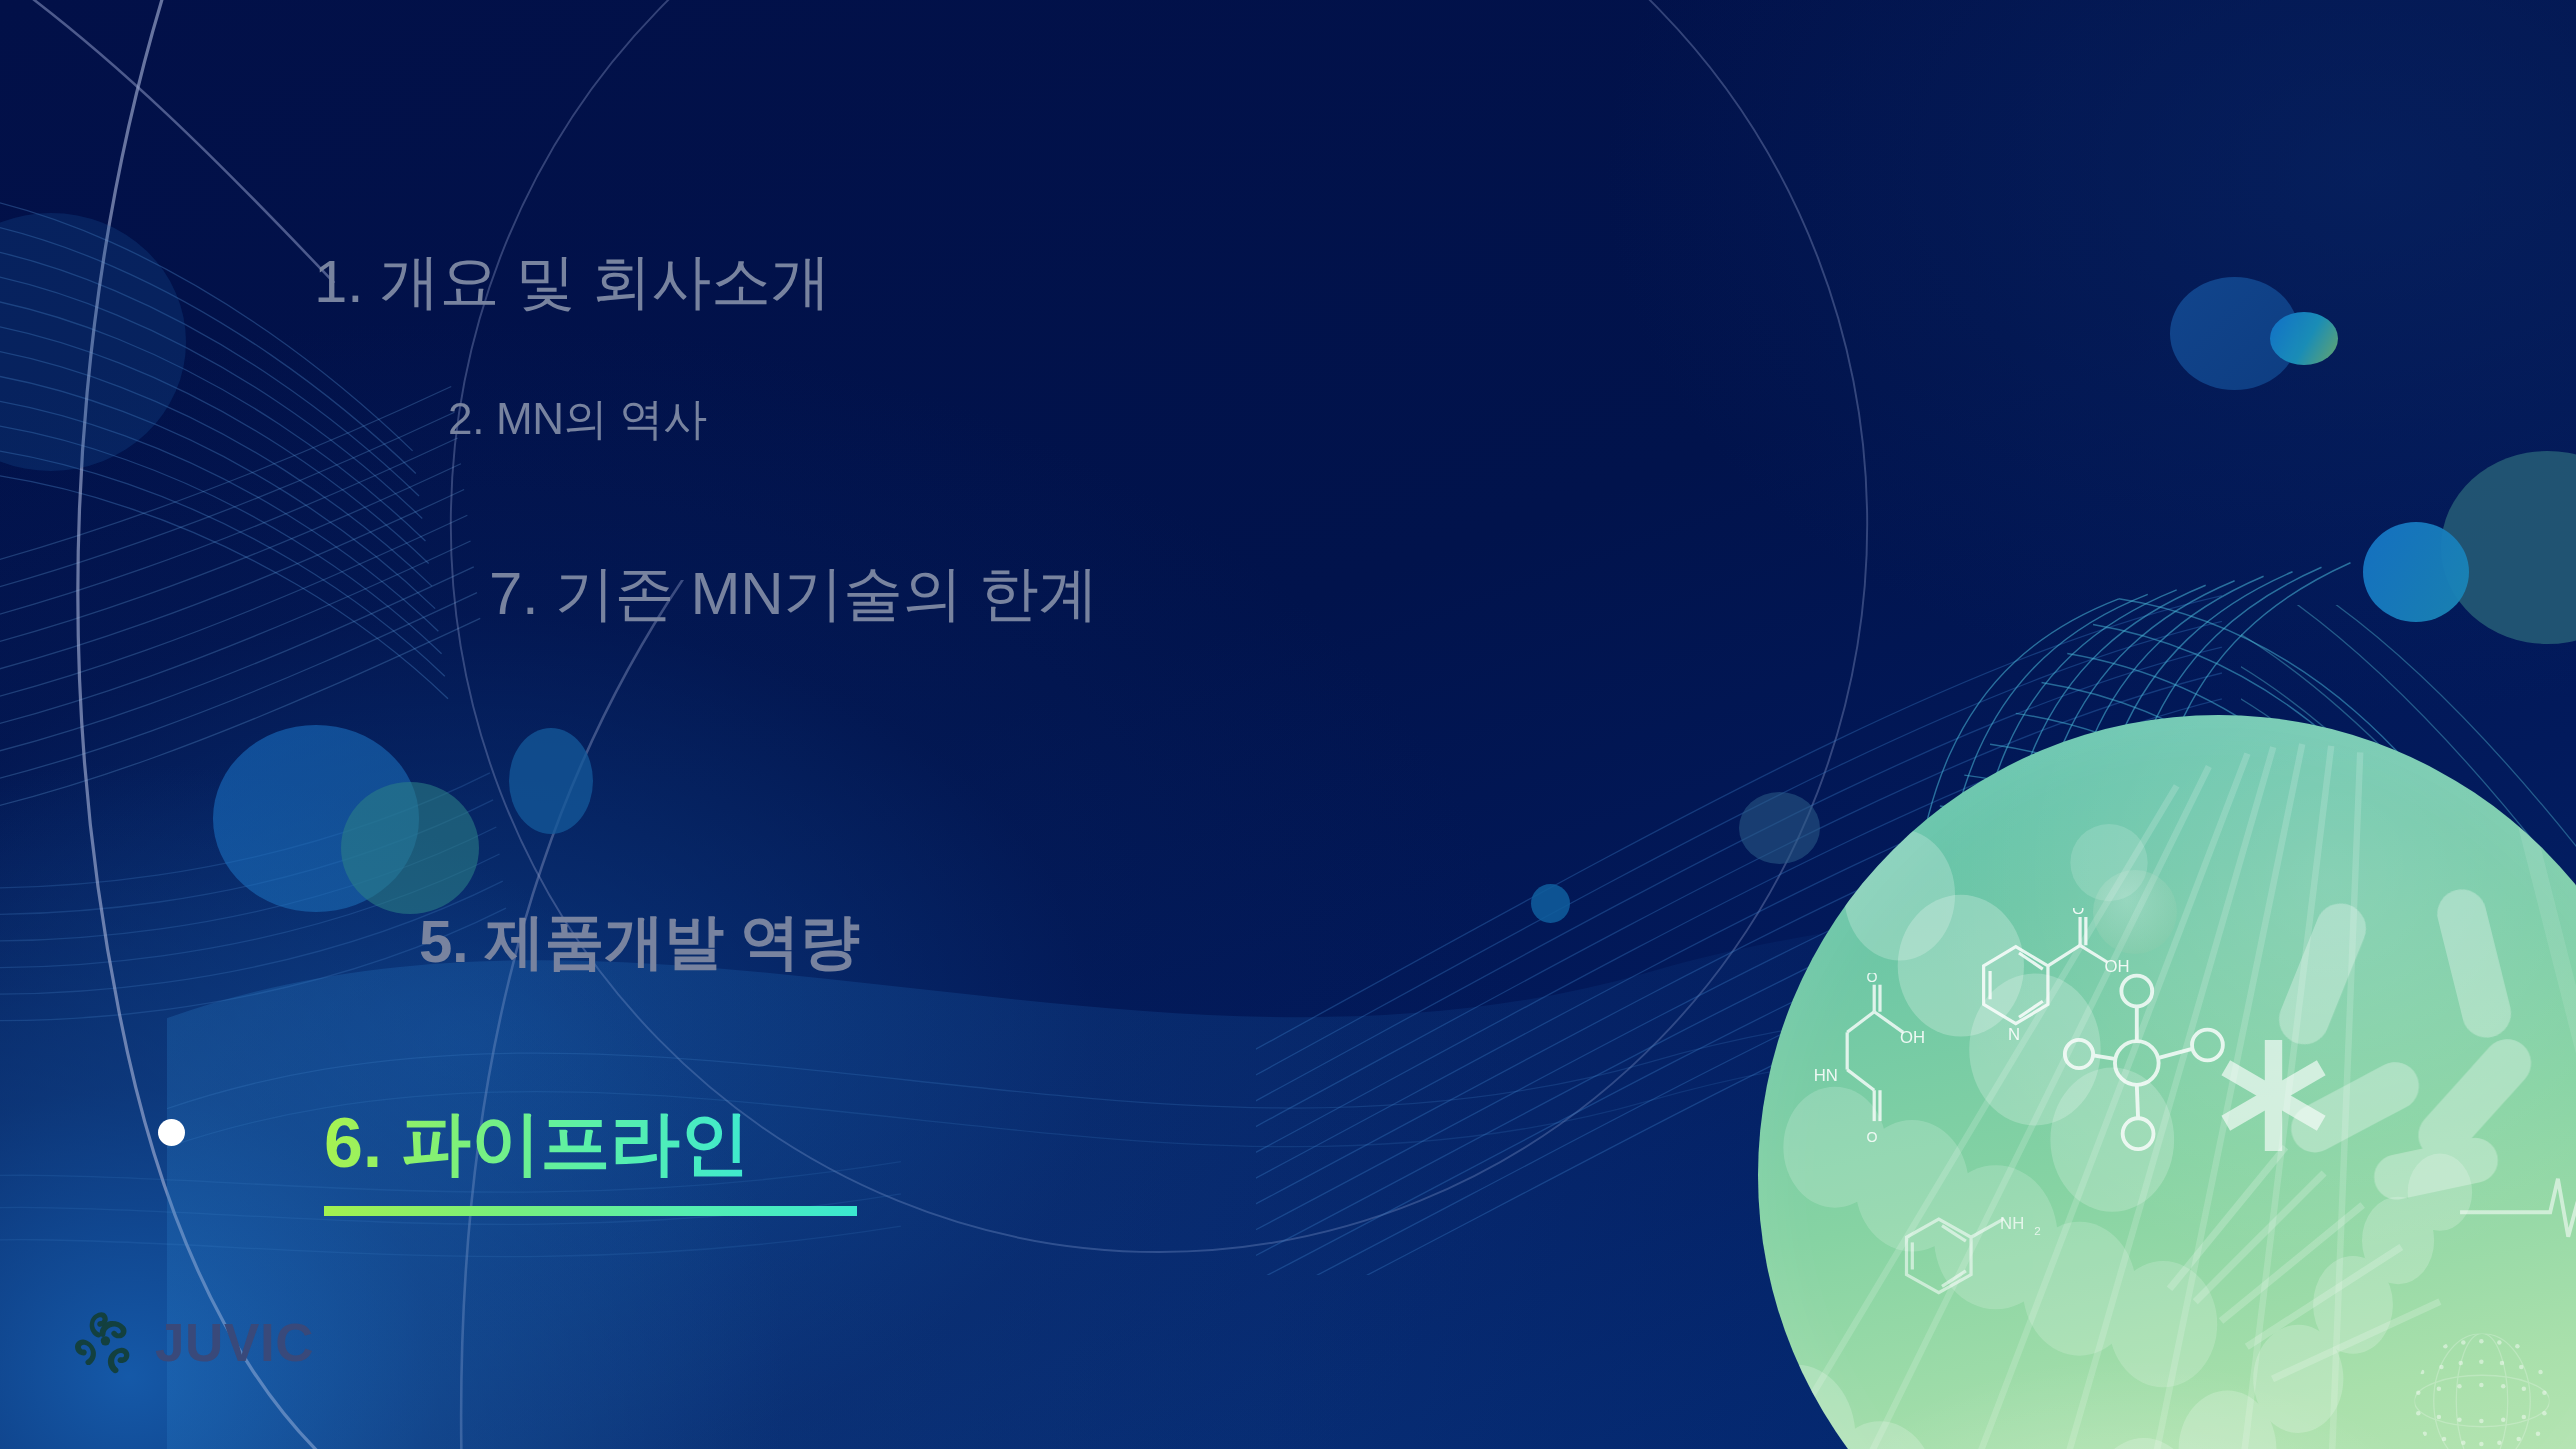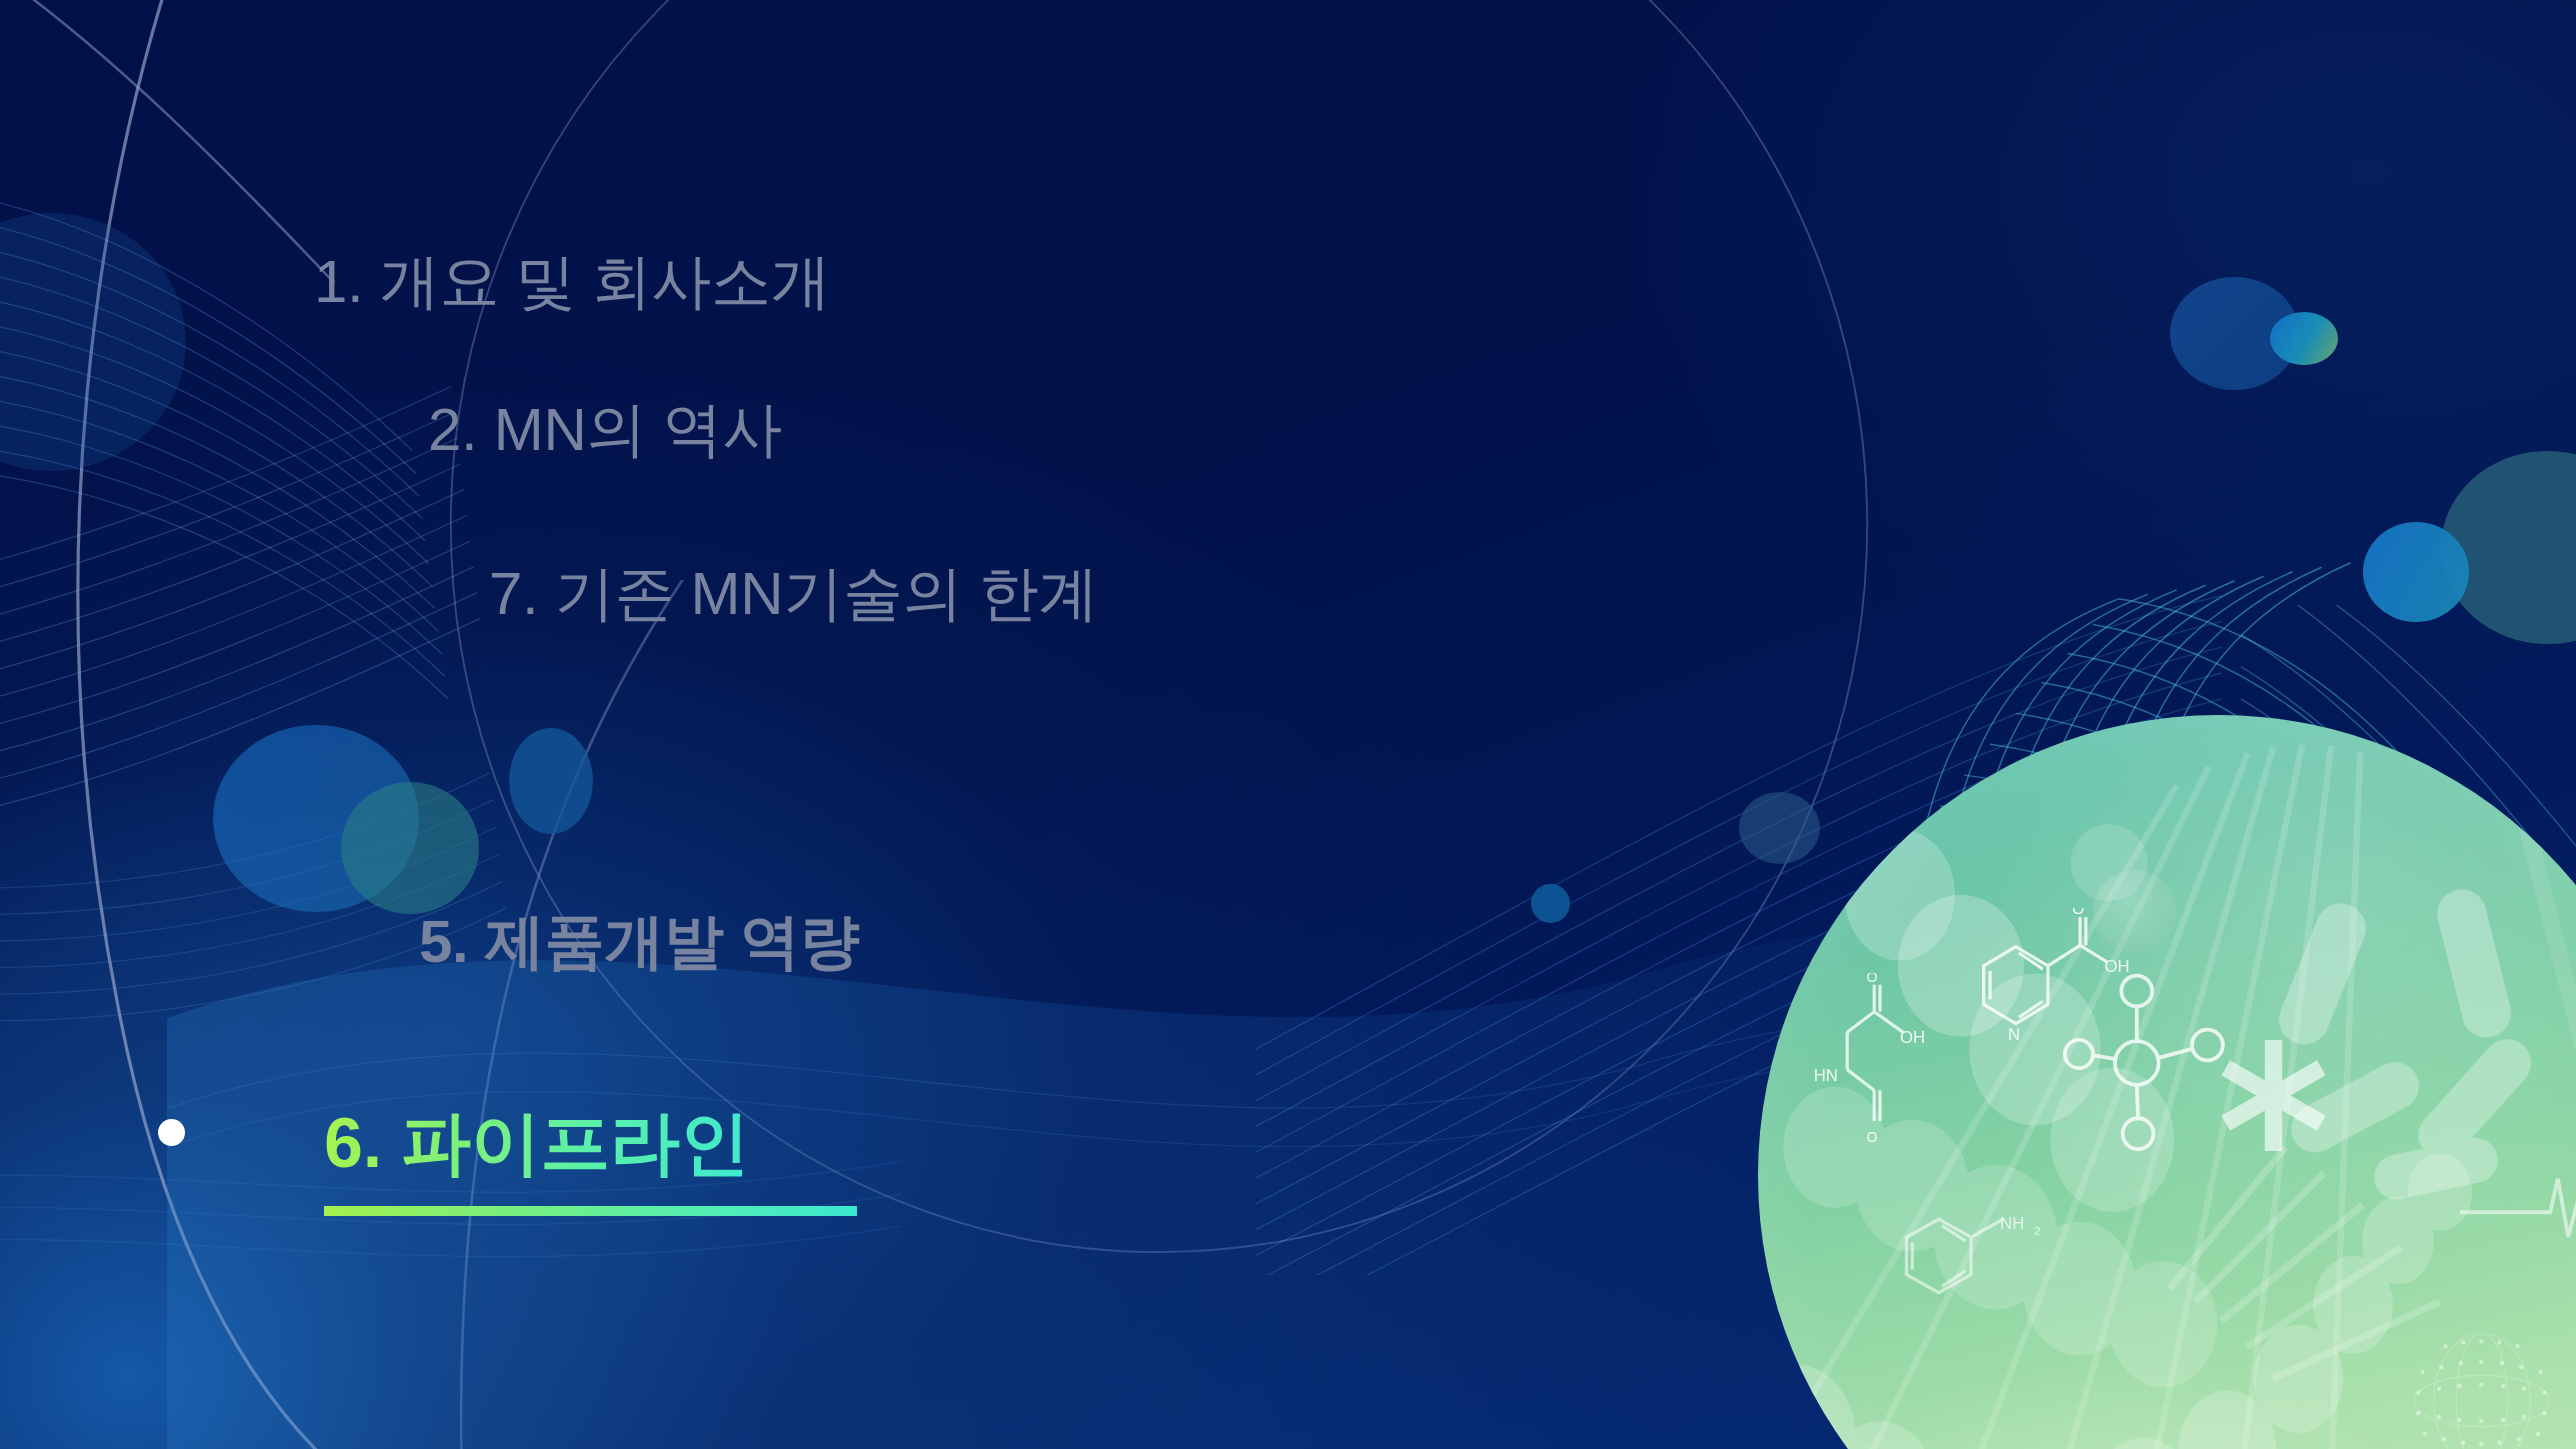--- a/index.html
+++ b/index.html
@@ -519,27 +519,39 @@
                 background:radial-gradient(circle at 40% 35%, rgba(255,255,255,0.22), rgba(120,190,150,0.25));"></div>
 
   </div>
 
   <div id="dot-marker"></div>
 
   <div id="toc">
 
     <div class="toc-item" style="left:314px; top:242px; font-size:60px;">1. 개요 및 회사소개</div>
 
-    <div class="toc-item" style="left:428px; top:390px; font-size:60px;">2. MN의 역사</div>
+    <div class="toc-item" style="left:448px; top:390px; font-size:44px;">2. MN의 역사</div>
 
     <div class="toc-item" style="left:489px; top:554px; font-size:60px;">7. 기존 MN기술의 한계</div>
 
 
     <div class="toc-item" style="left:419px; top:902px; font-size:60px;font-weight:bold;">5. 제품개발 역량</div>
 
     <div class="toc-item active" style="left:324px; top:1077px; font-size:70px;margin-top:20px;">6. 파이프라인</div>
 
     <div id="active-underline"></div>
   </div>
 
+  <div id="logo">
+    <svg id="logo-mark" viewBox="0 0 120 120">
+      <g fill="#13403f">
+        <path d="M47,10 c9,-4 17,3 16,12 c-1,7 -6,11 -13,12 c-3,0 -5,-2 -5,-5 c0,-3 3,-5 6,-5 c2,0 3,-1 3,-3 c0,-3 -3,-4 -6,-3 c-6,2 -9,8 -8,15 c1,5 4,9 9,11 c3,1 4,4 2,6 c-2,3 -5,3 -8,1 c-9,-5 -13,-16 -10,-26 C35,17 40,13 47,10 Z"></path>
+        <path d="M92,33 c6,7 3,17 -5,20 c-7,2 -13,0 -17,-5 c-2,-2 -1,-6 2,-7 c2,-1 5,0 6,2 c1,2 3,3 5,2 c3,-1 3,-4 1,-7 c-4,-5 -10,-6 -17,-3 c-5,2 -8,7 -8,12 c0,3 -3,5 -6,4 c-3,-1 -4,-4 -4,-7 c1,-10 9,-18 19,-20 C76,23 86,26 92,33 Z"></path>
+        <path d="M23,56 c-9,-2 -17,5 -16,14 c1,8 7,13 15,13 c3,0 5,-3 5,-6 c-1,-3 -3,-4 -6,-4 c-2,0 -4,-2 -4,-4 c0,-3 3,-5 7,-4 c6,1 10,7 10,14 c0,5 -3,10 -7,12 c-3,2 -3,5 -1,7 c2,2 6,2 8,0 c8,-6 11,-17 7,-26 C38,64 31,58 23,56 Z"></path>
+        <path d="M86,70 c8,-1 15,6 14,14 c-1,8 -8,13 -16,12 c-3,-1 -5,-3 -4,-6 c1,-3 3,-4 6,-4 c3,1 5,-1 5,-3 c0,-3 -3,-5 -6,-4 c-6,1 -10,6 -11,13 c0,5 2,10 6,13 c2,2 2,5 0,7 c-3,2 -6,2 -8,0 c-8,-6 -11,-18 -7,-27 C68,78 77,71 86,70 Z"></path>
+        <circle cx="59" cy="58" r="8"></circle>
+      </g>
+    </svg>
+    <div id="logo-text">JUVIC</div>
+  </div>
 
 </div>
 
 
 </body></html>

